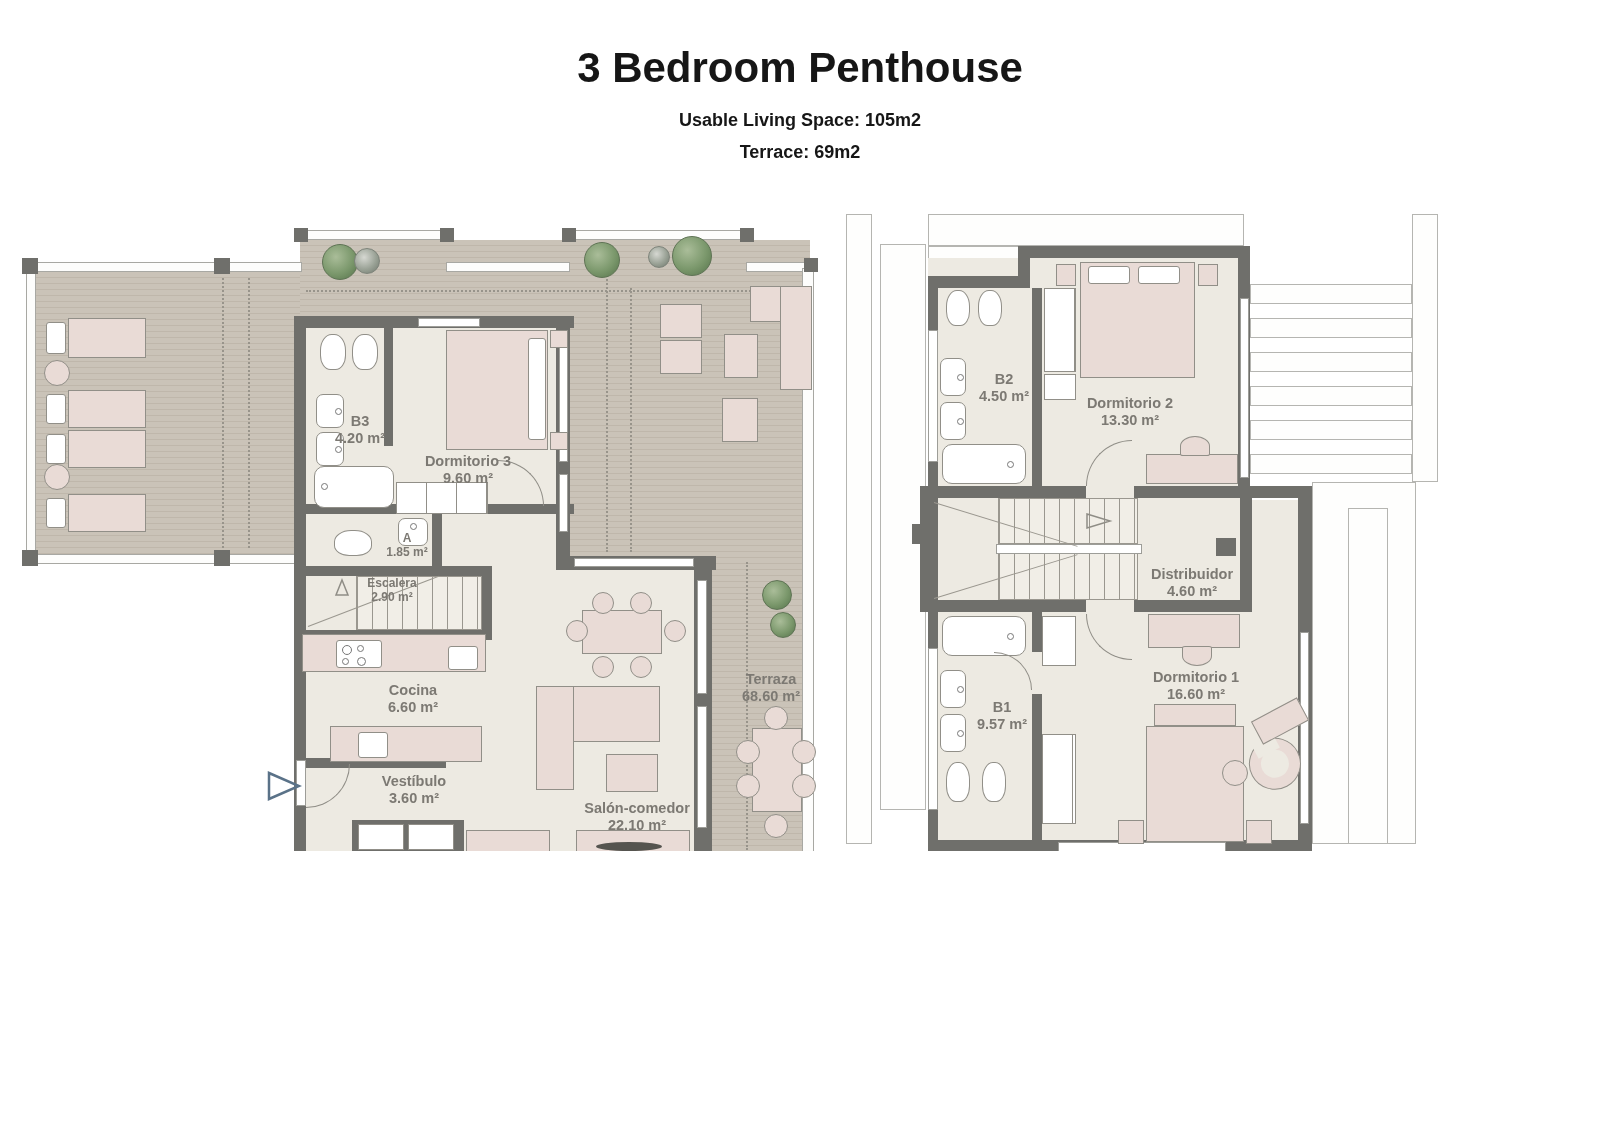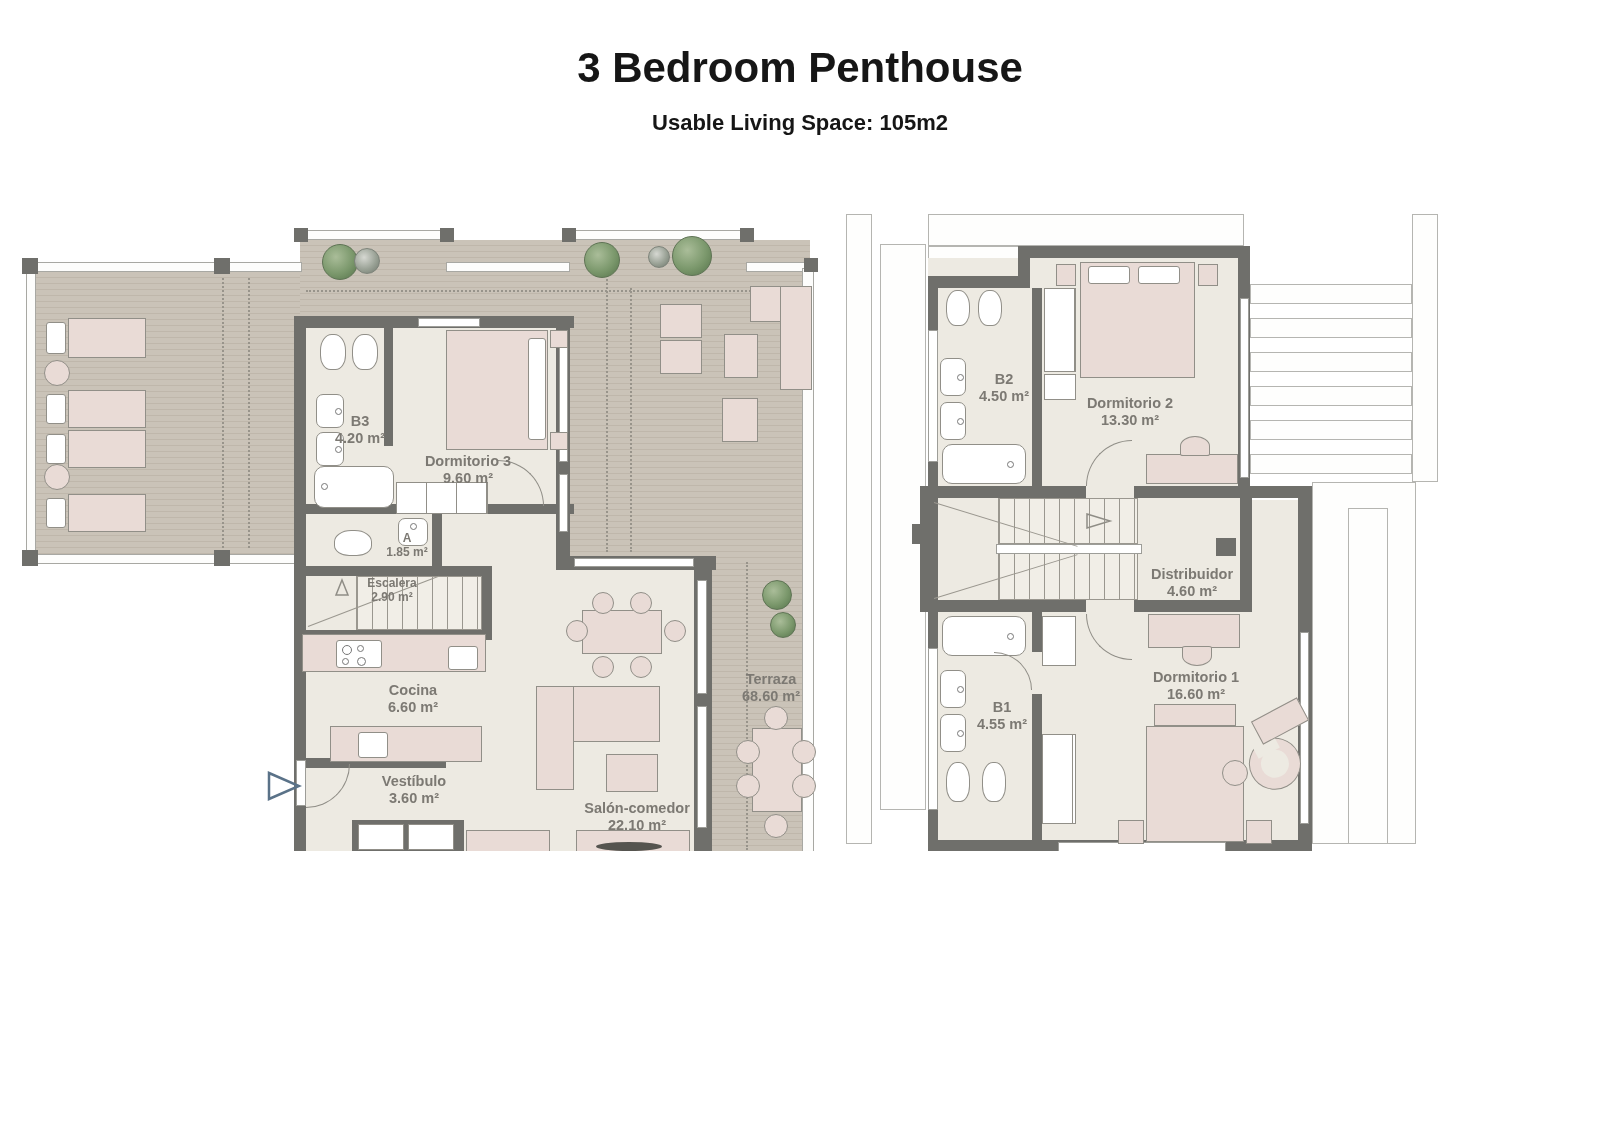--- a/index.html
+++ b/index.html
@@ -32,31 +32,32 @@
 .tub{border-radius:10px}
 .toilet{border-radius:45% 45% 40% 40%}
 .sink{border-radius:7px}
 .dotc{position:absolute;width:7px;height:7px;border:1px solid #777;border-radius:50%;background:#fff}
 .vlines{background-image:repeating-linear-gradient(90deg,transparent 0 29px,#918f88 29px 30px)}
 .rlabel{transform:translate(-50%,-50%);text-align:center;color:#7c7973;font-size:14.5px;font-weight:600;line-height:17px;white-space:nowrap}
 .rlabel span{display:block}
 .rlabel.sm{font-size:12px;line-height:14px}
 .hdr{left:0;right:0;text-align:center;position:absolute;color:#161616}
 #title{top:44px;font-size:42px;font-weight:700}
-.sub{font-size:22px;font-weight:700}
+.sub{font-size:18px;font-weight:700}
 #sub1{top:110px}
 #sub2{top:142px}
 </style>
 </head>
 <body>
 
 <div class="page">
 
   <div id="title" class="hdr">3 Bedroom Penthouse</div>
   <div id="sub1" class="hdr sub">Usable Living Space: 105m2</div>
+  <div id="sub2" class="hdr sub">Terrace: 69m2</div>
 
   <div class="abs" style="left:0;top:0;width:0;height:0">
 
     <div class="deck" style="left:34px;top:272px;width:266px;height:282px"></div>
     <div class="deck" style="left:300px;top:240px;width:510px;height:84px"></div>
     <div class="deck" style="left:568px;top:324px;width:234px;height:234px"></div>
     <div class="deck" style="left:710px;top:558px;width:92px;height:296px"></div>
 
     <div class="dotv" style="left:222px;top:278px;height:270px"></div>
     <div class="dotv" style="left:248px;top:278px;height:270px"></div>
@@ -361,21 +362,21 @@
     <div class="rlabel" style="left:1130px;top:412px">
         <span>Dormitorio 2</span>
         <span>13.30 m²</span>
       </div>
     <div class="rlabel" style="left:1192px;top:583px">
         <span>Distribuidor</span>
         <span>4.60 m²</span>
       </div>
     <div class="rlabel" style="left:1002px;top:716px">
         <span>B1</span>
-        <span>4.55 m²</span>
+        <span>9.57 m²</span>
       </div>
     <div class="rlabel" style="left:1196px;top:686px">
         <span>Dormitorio 1</span>
         <span>16.60 m²</span>
       </div>
   </div>
 
   <svg class="svgbox" style="left:293px;top:884px" width="390" height="196" viewBox="0 0 390 196">
     <defs>
       <pattern id="brkL" width="16" height="9" patternUnits="userSpaceOnUse">

